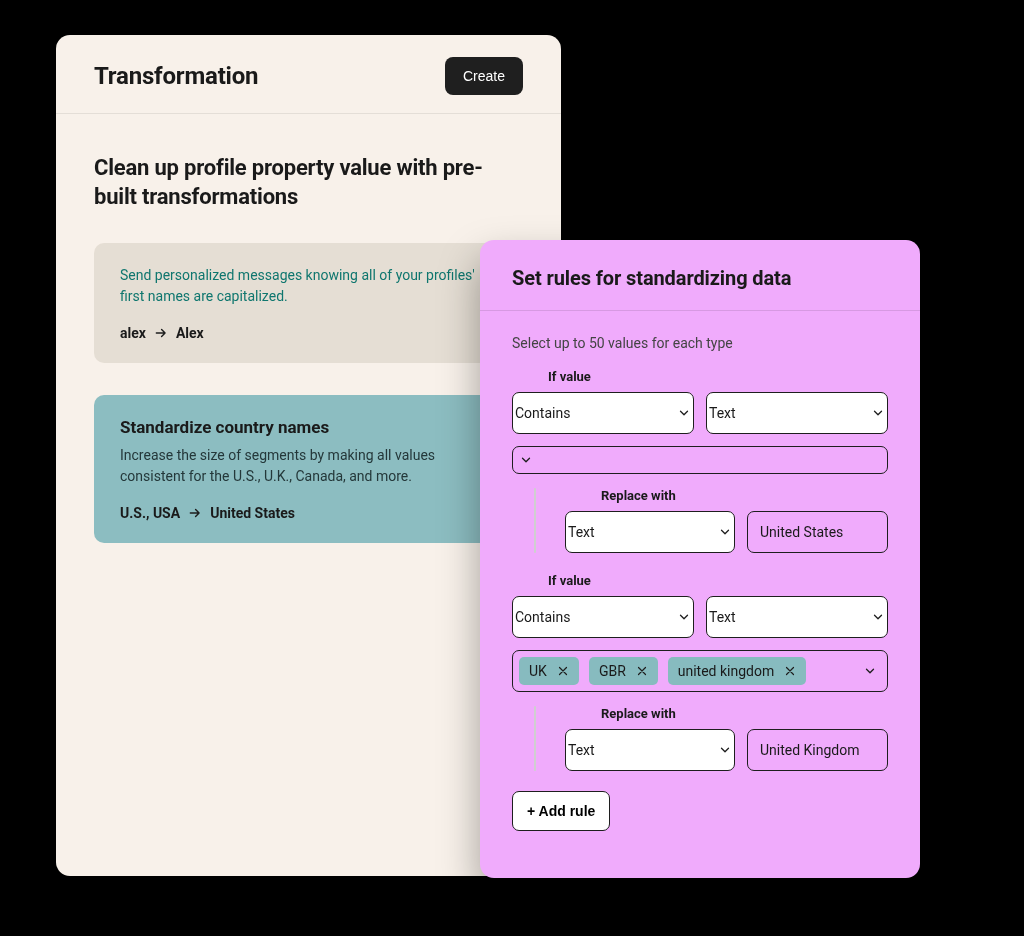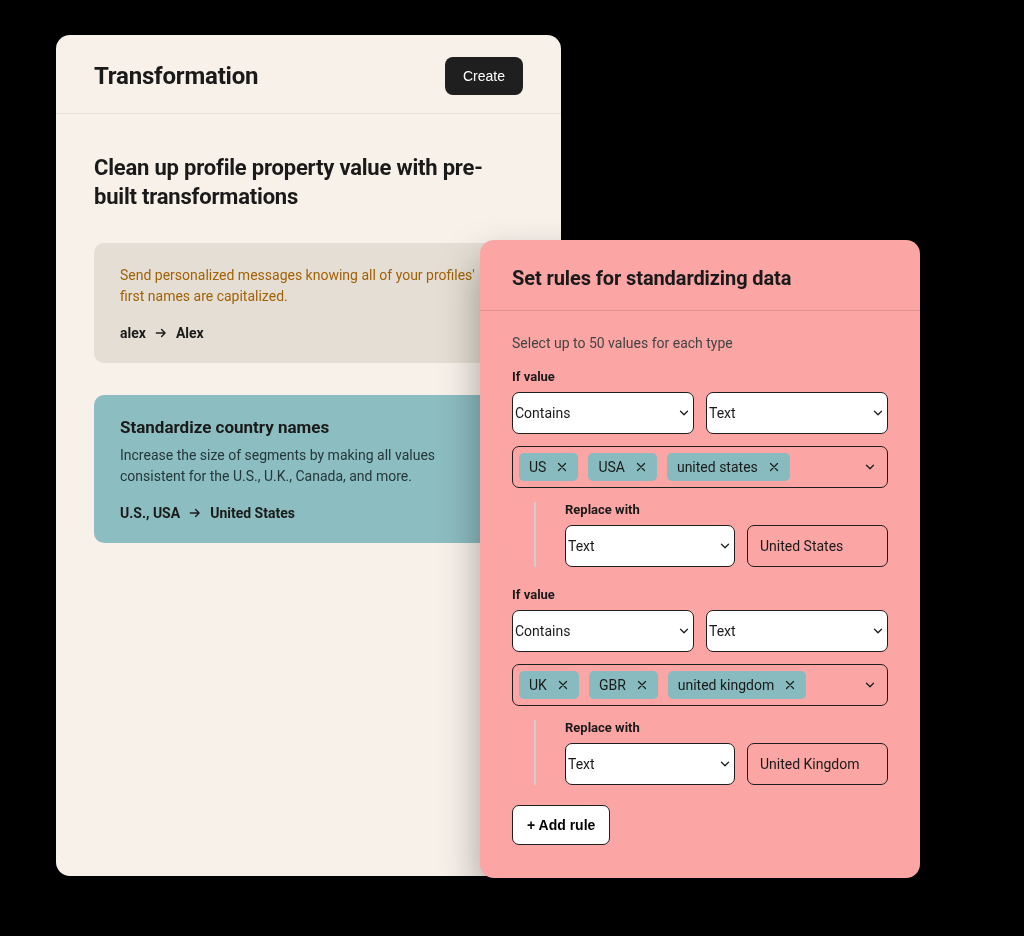--- a/index.html
+++ b/index.html
@@ -43,45 +43,45 @@
     letter-spacing:-0.2px;
   }
   .card {
     border-radius:10px;
     padding:22px 26px;
     margin-top:32px;
   }
   .card-beige { background:#e5ded4; }
   .card-teal  { background:#8cbdc1; }
   .card-title { font-size:17px; font-weight:700; margin-bottom:8px; }
-  .card-desc  { font-size:14px; line-height:1.5; color:#a16207; }
+  .card-desc  { font-size:14px; line-height:1.5; color:#0f766e; }
   .card-teal .card-desc { color:#24383a; }
   .card-example {
     margin-top:18px; font-size:14px; font-weight:700;
     display:flex; align-items:center; gap:6px;
   }
   .arrow-icon {
     display:inline-flex; align-items:center;
     width:18px; height:14px;
   }
   
   .panel-front {
     left:480px; top:240px;
     width:440px; height:638px;
-    background:#fca5a5;
+    background:#f0abfc;
     overflow:hidden;
   }
   .pf-header {
     padding:26px 32px 20px 32px;
     border-bottom:1px solid rgba(0,0,0,0.10);
   }
   .pf-title { font-size:20px; font-weight:700; letter-spacing:-0.1px; }
   .pf-body { padding:24px 32px 24px 32px; }
   .pf-hint { font-size:14px; color:#444; margin-bottom:18px; }
-  .label { font-size:13px; font-weight:700; margin-bottom:8px; }
+  .label { font-size:13px; font-weight:700; margin-bottom:8px;margin-left:36px; }
   .row { display:flex; gap:12px; }
   .select {
     flex:1;
     display:flex; align-items:center; justify-content:space-between;
     height:42px;
     border:1.5px solid #1e1e1e;
     border-radius:7px;
     padding:0 2px;
     font-size:14px;
     background:#fff;
@@ -205,46 +205,20 @@
         <div class="select">
           <span>Text</span>
           <span class="chev">
               <svg width="14" height="14">
                 <use href="#chev-down"></use>
               </svg>
             </span>
         </div>
       </div>
       <div class="tags-row">
-        <div class="tags-wrap">
-          <span class="tag">
-            <span>US</span>
-            <span class="tag-x">
-                <svg width="12" height="12">
-                  <use href="#x-mark"></use>
-                </svg>
-              </span>
-          </span>
-          <span class="tag">
-            <span>USA</span>
-            <span class="tag-x">
-                <svg width="12" height="12">
-                  <use href="#x-mark"></use>
-                </svg>
-              </span>
-          </span>
-          <span class="tag">
-            <span>united states</span>
-            <span class="tag-x">
-                <svg width="12" height="12">
-                  <use href="#x-mark"></use>
-                </svg>
-              </span>
-          </span>
-        </div>
         <span class="chev">
             <svg width="14" height="14">
               <use href="#chev-down"></use>
             </svg>
           </span>
       </div>
       <div class="indent-block">
         <div class="indent-bar"></div>
         <div class="indent-content">
           <div class="label">Replace with</div>

